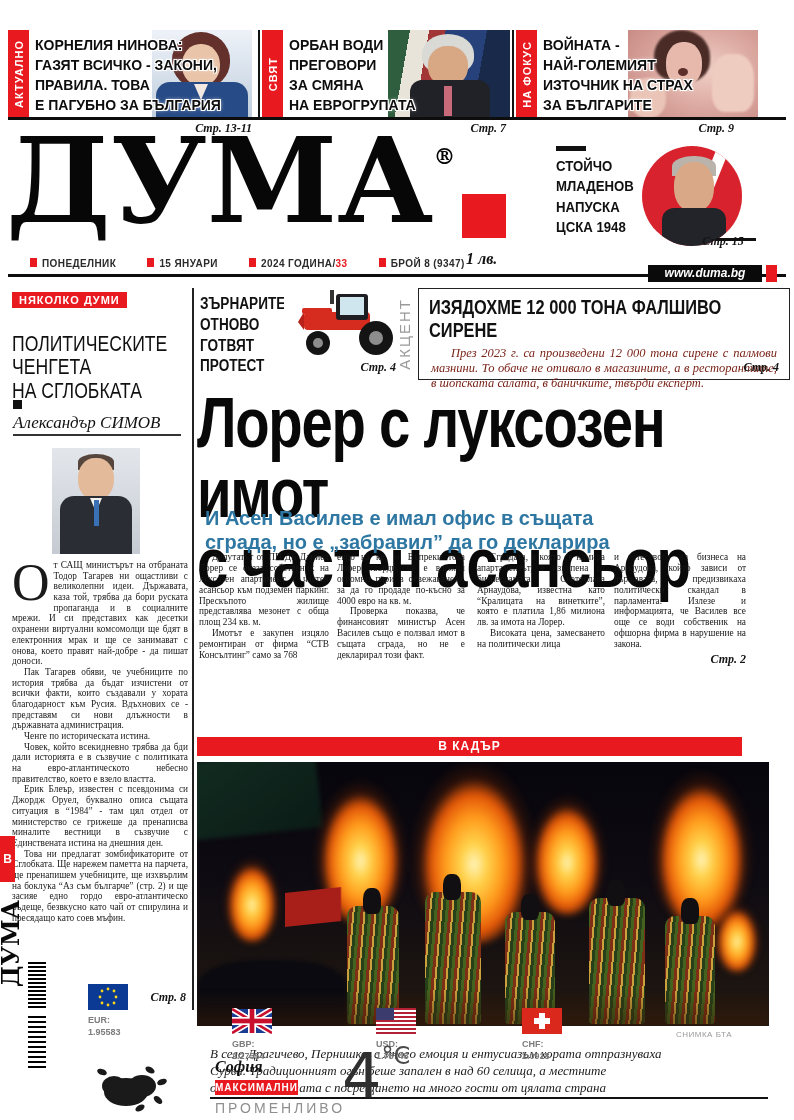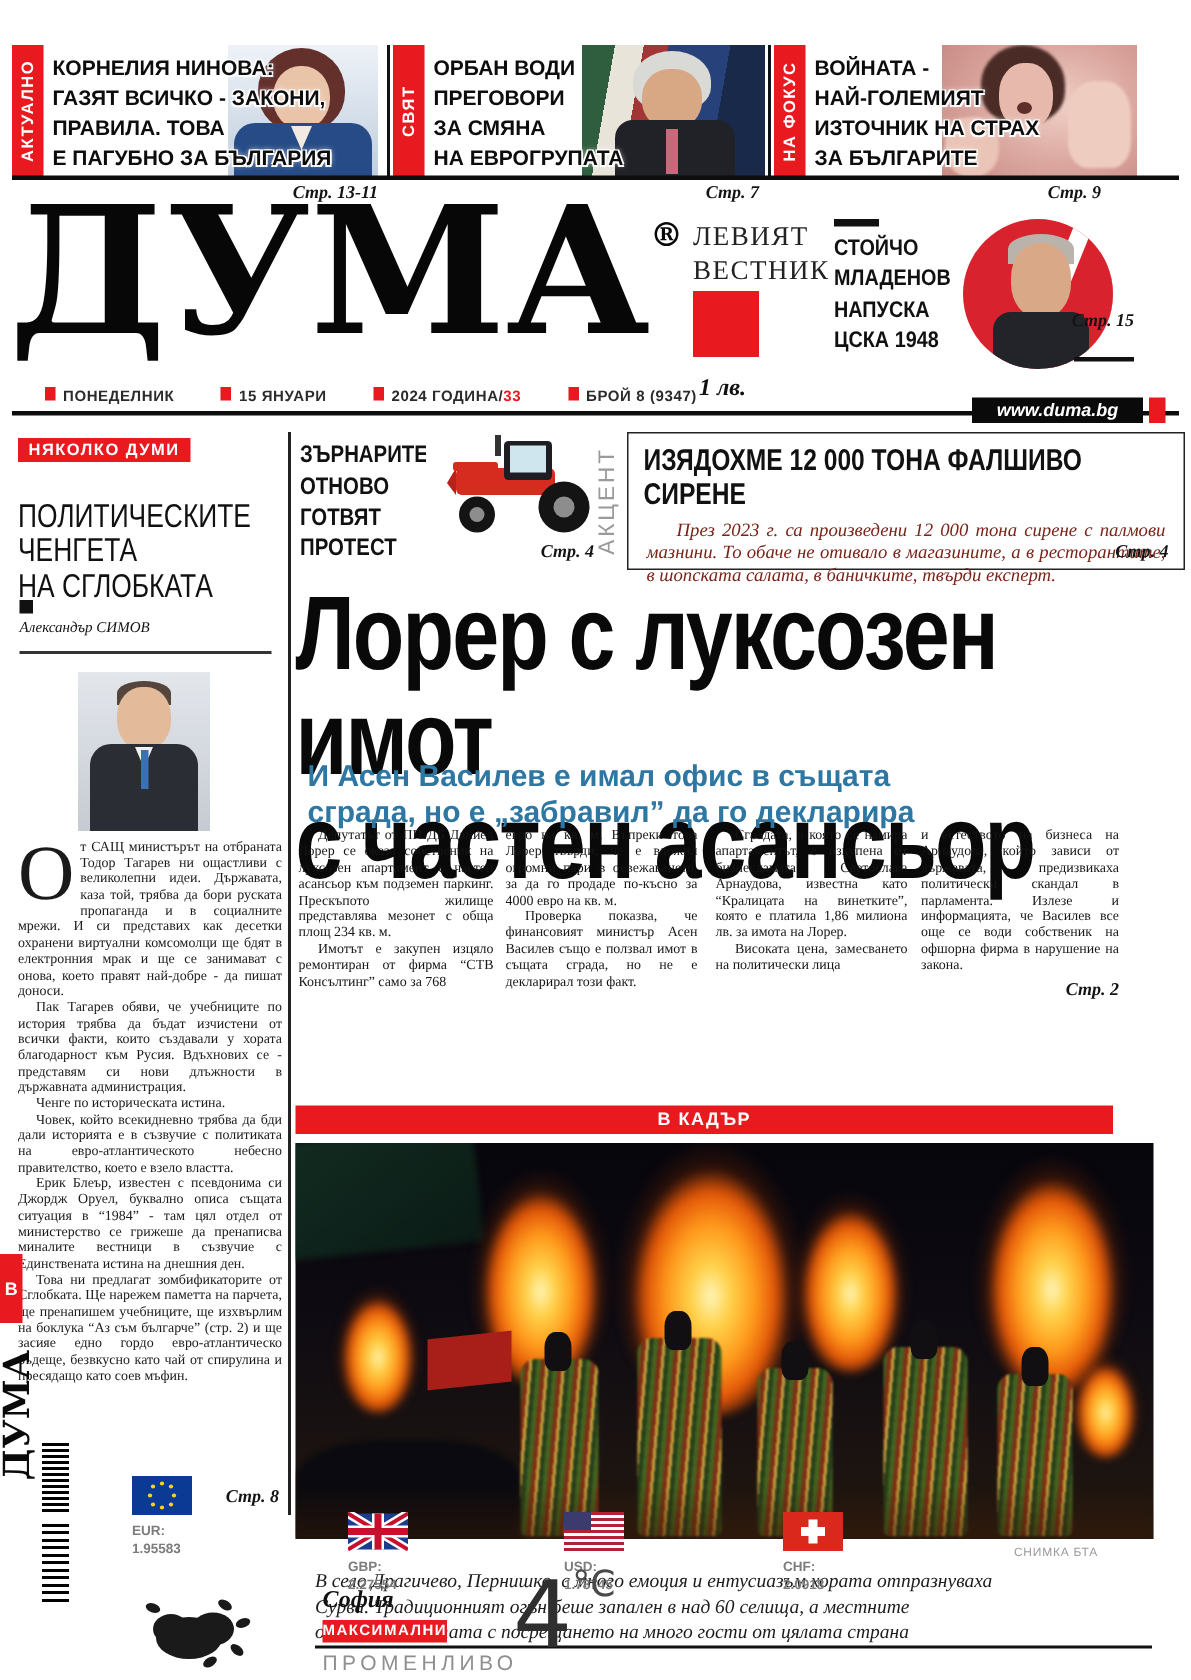--- a/index.html
+++ b/index.html
@@ -86,56 +86,54 @@
 НАЙ-ГОЛЕМИЯТ
 ИЗТОЧНИК НА СТРАХ
 ЗА БЪЛГАРИТЕ</div>
   <div class="abs pgref" style="left:672px;top:121px;width:62px;text-align:right">Стр. 9</div>
 
   <div class="abs thickline" style="left:8px;top:117px;width:778px;height:3px"></div>
 
   <div class="abs" style="left:6px;top:122px;font-family:'DejaVu Serif',serif;font-weight:bold;font-size:118px;line-height:1;letter-spacing:0;color:#070707">
     <span>ДУМА</span><span style="font-size:22px;vertical-align:58px">®</span>
   </div>
-  <div class="abs prel" style="left:462px;top:146px;font-family:'Liberation Serif',serif;font-size:18px;letter-spacing:1px;line-height:1.3;color:#222">ЛЕВИЯТ
-ВЕСТНИК</div>
   <div class="abs" style="left:462px;top:194px;width:44px;height:44px;background:#e8191f"></div>
 
   <div class="abs" style="left:556px;top:146px;width:30px;height:5px;background:#111"></div>
   <div class="abs prel" style="left:556px;top:156px;font-weight:bold;font-size:15px;line-height:1.35"><span class="cond prel" style="transform:scaleX(.88)">СТОЙЧО
 МЛАДЕНОВ
 НАПУСКА
 ЦСКА 1948</span></div>
   <div class="photo abs" style="left:642px;top:146px;width:100px;height:100px;border-radius:50%;background:#d8232e">
     <div class="shape" style="left:58px;top:-10px;width:60px;height:120px;background:#fff;transform:rotate(22deg)"></div>
     <div class="shape" style="left:70px;top:-6px;width:34px;height:112px;background:#d8232e;transform:rotate(22deg)"></div>
     <div class="shape" style="left:30px;top:10px;width:44px;height:20px;background:#b9b3ab;border-radius:50% 50% 0 0"></div>
     <div class="shape" style="left:32px;top:16px;width:40px;height:50px;background:#d9a987;border-radius:46%"></div>
     <div class="shape" style="left:20px;top:62px;width:64px;height:38px;background:#22242a;border-radius:12px 12px 0 0"></div>
   </div>
-  <div class="abs pgref" style="left:690px;top:206px;width:66px;text-align:right">Стр. 15</div>
+  <div class="abs pgref" style="left:690px;top:234px;width:66px;text-align:center">Стр. 15</div>
   <div class="abs" style="left:716px;top:238px;width:40px;height:3px;background:#111"></div>
 
   <div class="abs" style="left:30px;top:258px;font-size:10px;font-weight:bold;color:#2b2b2b;letter-spacing:.4px">
     <span style="background:#e8191f;display:inline-block;width:7px;height:9px;margin-right:5px"></span><span>ПОНЕДЕЛНИК</span>
     <span style="background:#e8191f;display:inline-block;width:7px;height:9px;margin:0 5px 0 28px"></span><span>15 ЯНУАРИ</span>
     <span style="background:#e8191f;display:inline-block;width:7px;height:9px;margin:0 5px 0 28px"></span><span>2024 ГОДИНА/</span><span style="color:#e8191f">33</span>
     <span style="background:#e8191f;display:inline-block;width:7px;height:9px;margin:0 5px 0 28px"></span><span>БРОЙ 8 (9347)</span>
   </div>
   <div class="abs" style="left:466px;top:250px;font-family:'Liberation Serif',serif;font-style:italic;font-weight:bold;font-size:16px">1 лв.</div>
   <div class="abs thickline" style="left:8px;top:274px;width:778px;height:3px"></div>
   <div class="abs" style="left:648px;top:265px;width:114px;height:17px;background:#0a0a0a;color:#fff;font-style:italic;font-weight:bold;font-size:12px;text-align:center;line-height:17px">www.duma.bg</div>
   <div class="abs" style="left:766px;top:265px;width:11px;height:17px;background:#e8191f"></div>
 
   <div class="abs" style="left:12px;top:292px;background:#e8191f;color:#fff;font-weight:bold;font-size:11px;letter-spacing:1px;padding:2px 7px">НЯКОЛКО ДУМИ</div>
   <div class="abs" style="left:12px;top:332px;font-weight:normal;font-size:22px;line-height:1.06"><span class="cond prel" style="transform:scaleX(.8)">ПОЛИТИЧЕСКИТЕ
 ЧЕНГЕТА
 НА СГЛОБКАТА</span></div>
   <div class="abs" style="left:13px;top:400px;width:9px;height:9px;background:#111"></div>
-  <div class="abs" style="left:13px;top:413px;font-family:'Liberation Serif',serif;font-style:italic;font-size:10px">Александър СИМОВ</div>
+  <div class="abs" style="left:13px;top:413px;font-family:'Liberation Serif',serif;font-style:italic;font-size:17px">Александър СИМОВ</div>
   <div class="abs" style="left:13px;top:434px;width:168px;height:2px;background:#333"></div>
 
   <div class="photo abs" style="left:52px;top:448px;width:88px;height:106px;background:linear-gradient(180deg,#e3e7ec,#c6cbd3)">
     <div class="shape" style="left:26px;top:6px;width:36px;height:16px;background:#55453c;border-radius:50% 50% 0 0"></div>
     <div class="shape" style="left:26px;top:10px;width:36px;height:42px;background:#e3bb9a;border-radius:46%"></div>
     <div class="shape" style="left:8px;top:48px;width:72px;height:58px;background:#2a2d33;border-radius:14px 14px 0 0"></div>
     <div class="shape" style="left:38px;top:50px;width:12px;height:14px;background:#f4f2ee;clip-path:polygon(0 0,100% 0,50% 100%)"></div>
     <div class="shape" style="left:42px;top:52px;width:5px;height:26px;background:#3a70b5"></div>
   </div>
 

